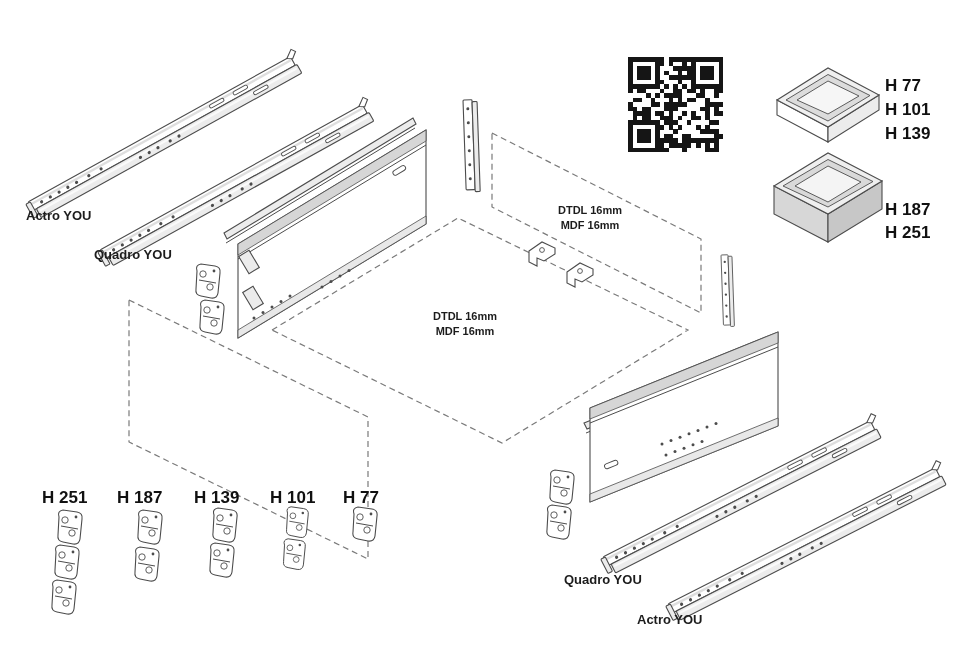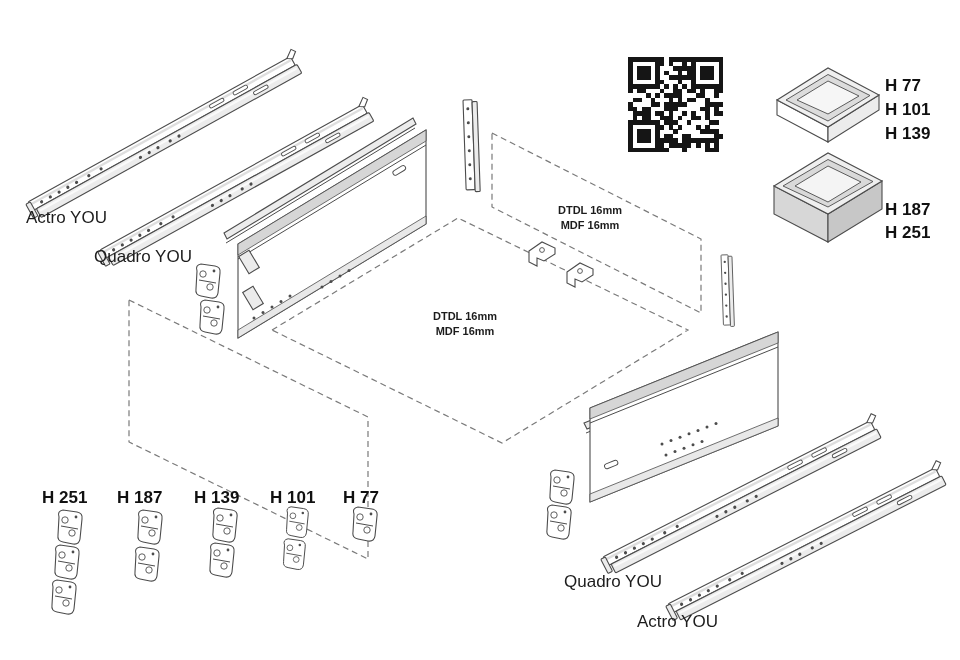--- a/index.html
+++ b/index.html
@@ -14,21 +14,21 @@
   .fill-wh{fill:#fafafa;}
   .slot{fill:#ffffff;stroke:#4c4c4c;stroke-width:0.9;}
   .dot circle, circle.dot{fill:#4c4c4c;}
   .dotf{fill:#4c4c4c;}
   .ln{fill:none;stroke:#4c4c4c;stroke-width:1;}
   .dash{fill:none;stroke:#7a7a7a;stroke-width:1.2;stroke-dasharray:6 4;}
   .band {fill:#d6d6d6;stroke:#4c4c4c;stroke-width:0.8;}
   .band2{fill:#e8e8e8;stroke:#4c4c4c;stroke-width:0.8;}
 
   
-  .lbl{position:absolute;font-weight:400;font-size:17px;color:#1c1c1c;white-space:nowrap;}
+  .lbl{position:absolute;font-weight:700;font-size:13px;color:#1c1c1c;white-space:nowrap;}
   .mat-lbl{position:absolute;width:92px;text-align:center;font-weight:700;
            font-size:11px;line-height:15px;color:#1c1c1c;}
   .h-lbl{position:absolute;font-weight:700;font-size:17px;color:#111;white-space:nowrap;}
 
   
   .qr{position:absolute;left:628px;top:57px;width:95px;height:95px;background:#fff;}
   .qrm{position:absolute;width:4.7px;height:4.7px;background:#151515;}
 </style>
 </head>
 <body>

